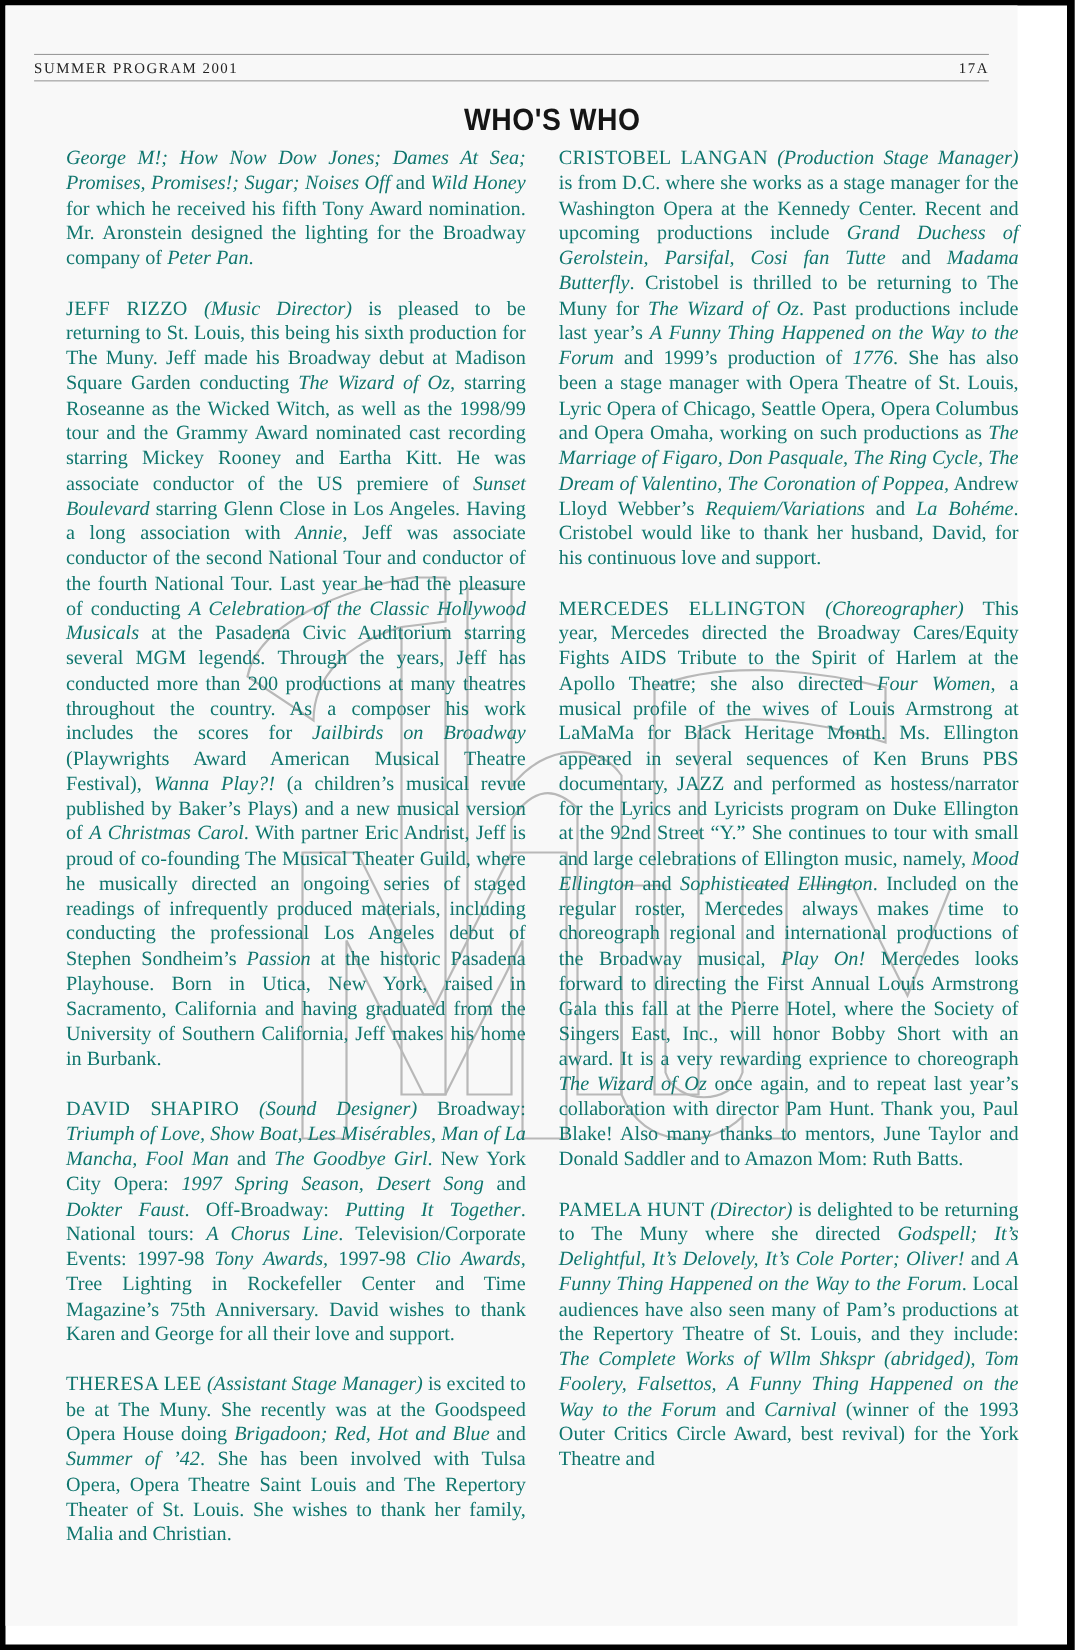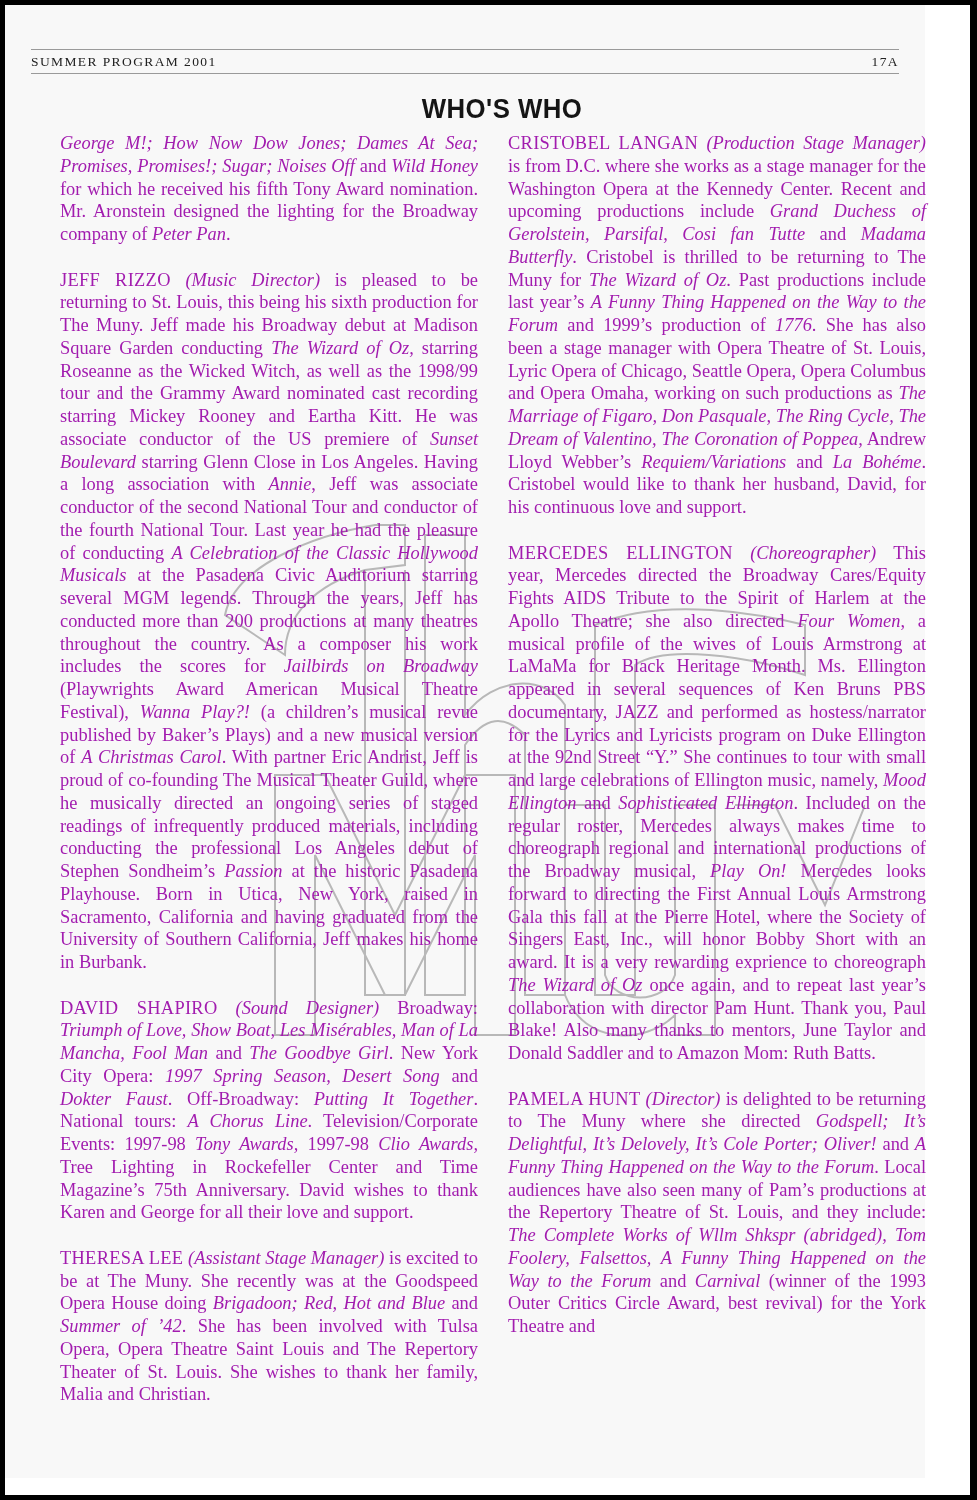--- a/index.html
+++ b/index.html
@@ -23,21 +23,21 @@
     display: flex; justify-content: space-between; align-items: center;
   }
   .title {
     position: absolute; left: 0; top: 88px; width: 994px; text-align: center;
     font-size: 28px; font-weight: bold; color: #151515; letter-spacing: 0.5px;
     font-family: "Liberation Sans Narrow", "Liberation Sans", sans-serif;
     transform: scaleX(0.92);
   }
   .col {
     position: absolute; top: 127px; width: 418px;
-    font-size: 18.4px; line-height: 22.75px; color: #a21caf;
+    font-size: 18.4px; line-height: 22.75px; color: #0f766e;
     text-align: justify; hyphens: manual;
   }
   .col-left { left: 55px; }
   .col-right { left: 503px; }
   .col p { margin: 0 0 22.75px 0; }
   .col i { font-style: italic; }
   .name { font-weight: normal; letter-spacing: 0.3px; }
   .watermark {
     position: absolute; left: 160px; top: 470px; width: 700px; height: 600px;
     pointer-events: none; z-index: 0;

